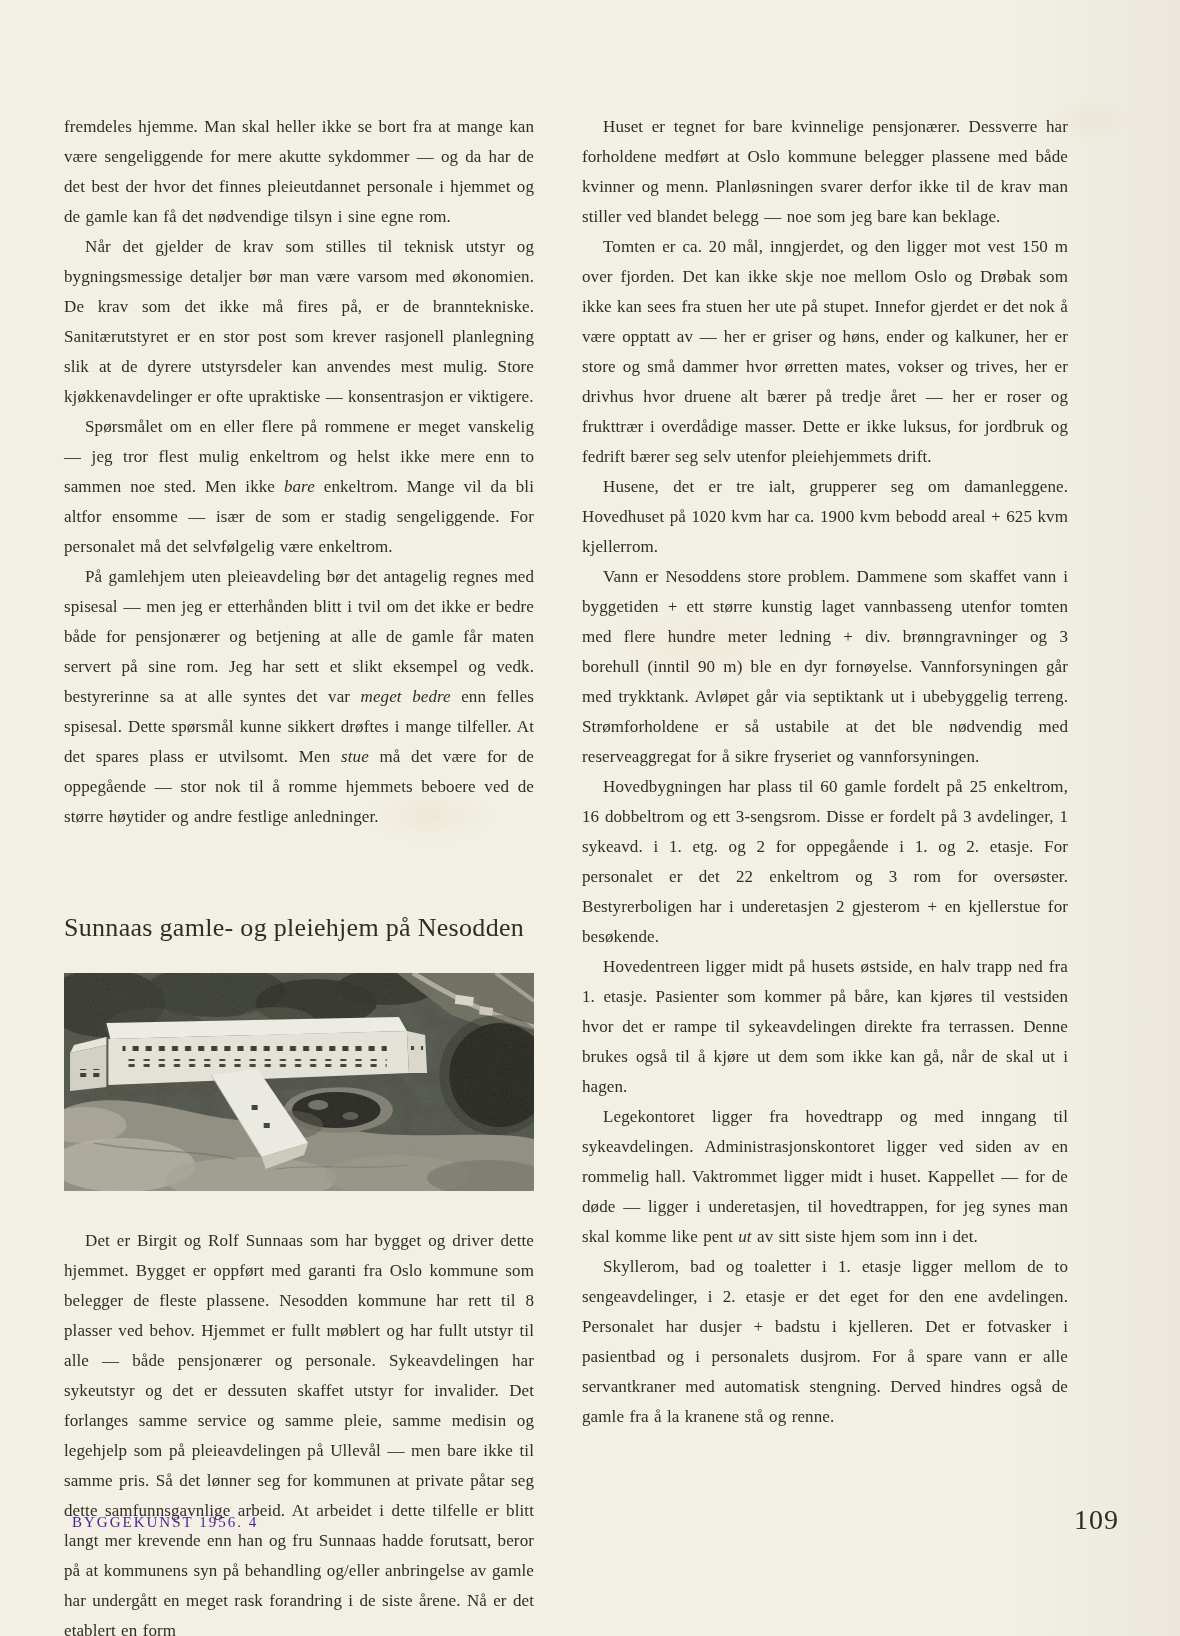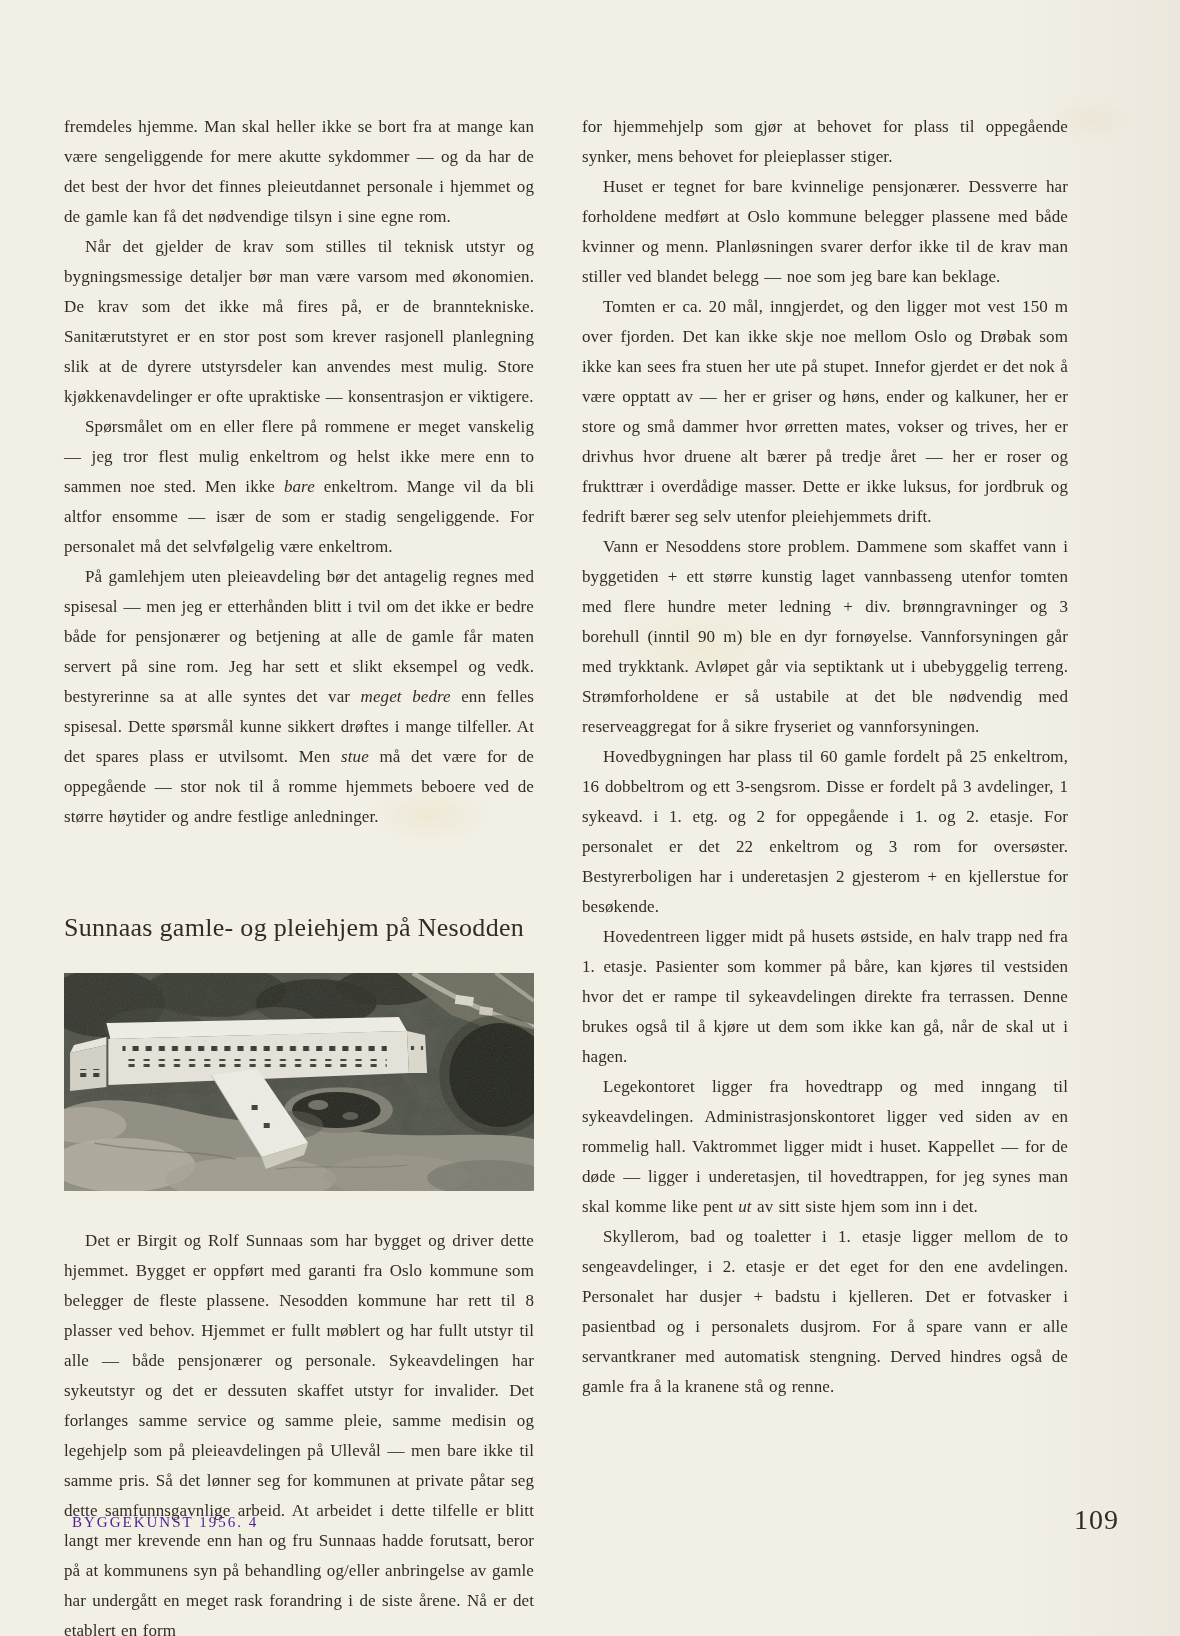--- a/index.html
+++ b/index.html
@@ -149,23 +149,23 @@
       </svg>
     </figure>
 
     <div class="paras below-photo" id="left-bottom">
         <p class="indent">Det er Birgit og Rolf Sunnaas som har bygget og driver dette hjemmet. Bygget er oppført med garanti fra Oslo kommune som belegger de fleste plassene. Nesodden kommune har rett til 8 plasser ved behov. Hjemmet er fullt møblert og har fullt utstyr til alle — både pensjonærer og personale. Sykeavdelingen har sykeutstyr og det er dessuten skaffet utstyr for invalider. Det forlanges samme service og samme pleie, samme medisin og legehjelp som på pleieavdelingen på Ullevål — men bare ikke til samme pris. Så det lønner seg for kommunen at private påtar seg dette samfunnsgavnlige arbeid. At arbeidet i dette tilfelle er blitt langt mer krevende enn han og fru Sunnaas hadde forutsatt, beror på at kommunens syn på behandling og/eller anbringelse av gamle har undergått en meget rask forandring i de siste årene. Nå er det etablert en form</p>
       </div>
   </div>
 
   <div class="col col-right">
     <div class="paras" id="right-col">
-        <p class="">for hjemmehjelp som gjør at behovet for plass til oppegående synker, mens behovet for pleieplasser stiger.</p>
         <p class="indent">Huset er tegnet for bare kvinnelige pensjonærer. Dessverre har forholdene medført at Oslo kommune belegger plassene med både kvinner og menn. Planløsningen svarer derfor ikke til de krav man stiller ved blandet belegg — noe som jeg bare kan beklage.</p>
         <p class="indent">Tomten er ca. 20 mål, inngjerdet, og den ligger mot vest 150 m over fjorden. Det kan ikke skje noe mellom Oslo og Drøbak som ikke kan sees fra stuen her ute på stupet. Innefor gjerdet er det nok å være opptatt av — her er griser og høns, ender og kalkuner, her er store og små dammer hvor ørretten mates, vokser og trives, her er drivhus hvor druene alt bærer på tredje året — her er roser og frukttrær i overdådige masser. Dette er ikke luksus, for jordbruk og fedrift bærer seg selv utenfor pleiehjemmets drift.</p>
+        <p class="indent">Husene, det er tre ialt, grupperer seg om damanleggene. Hovedhuset på 1020 kvm har ca. 1900 kvm bebodd areal + 625 kvm kjellerrom.</p>
         <p class="indent">Vann er Nesoddens store problem. Dammene som skaffet vann i byggetiden + ett større kunstig laget vannbasseng utenfor tomten med flere hundre meter ledning + div. brønngravninger og 3 borehull (inntil 90 m) ble en dyr fornøyelse. Vannforsyningen går med trykktank. Avløpet går via septiktank ut i ubebyggelig terreng. Strømforholdene er så ustabile at det ble nødvendig med reserveaggregat for å sikre fryseriet og vannforsyningen.</p>
         <p class="indent">Hovedbygningen har plass til 60 gamle fordelt på 25 enkeltrom, 16 dobbeltrom og ett 3-sengsrom. Disse er fordelt på 3 avdelinger, 1 sykeavd. i 1. etg. og 2 for oppegående i 1. og 2. etasje. For personalet er det 22 enkeltrom og 3 rom for oversøster. Bestyrerboligen har i underetasjen 2 gjesterom + en kjellerstue for besøkende.</p>
         <p class="indent">Hovedentreen ligger midt på husets østside, en halv trapp ned fra 1. etasje. Pasienter som kommer på båre, kan kjøres til vestsiden hvor det er rampe til sykeavdelingen direkte fra terrassen. Denne brukes også til å kjøre ut dem som ikke kan gå, når de skal ut i hagen.</p>
         <p class="indent">Legekontoret ligger fra hovedtrapp og med inngang til sykeavdelingen. Administrasjonskontoret ligger ved siden av en rommelig hall. Vaktrommet ligger midt i huset. Kappellet — for de døde — ligger i underetasjen, til hovedtrappen, for jeg synes man skal komme like pent <i>ut</i> av sitt siste hjem som inn i det.</p>
         <p class="indent">Skyllerom, bad og toaletter i 1. etasje ligger mellom de to sengeavdelinger, i 2. etasje er det eget for den ene avdelingen. Personalet har dusjer + badstu i kjelleren. Det er fotvasker i pasientbad og i personalets dusjrom. For å spare vann er alle servantkraner med automatisk stengning. Derved hindres også de gamle fra å la kranene stå og renne.</p>
       </div>
   </div>
 
   <div class="footer">BYGGEKUNST 1956. 4</div>
   <div class="pagenum">109</div>

